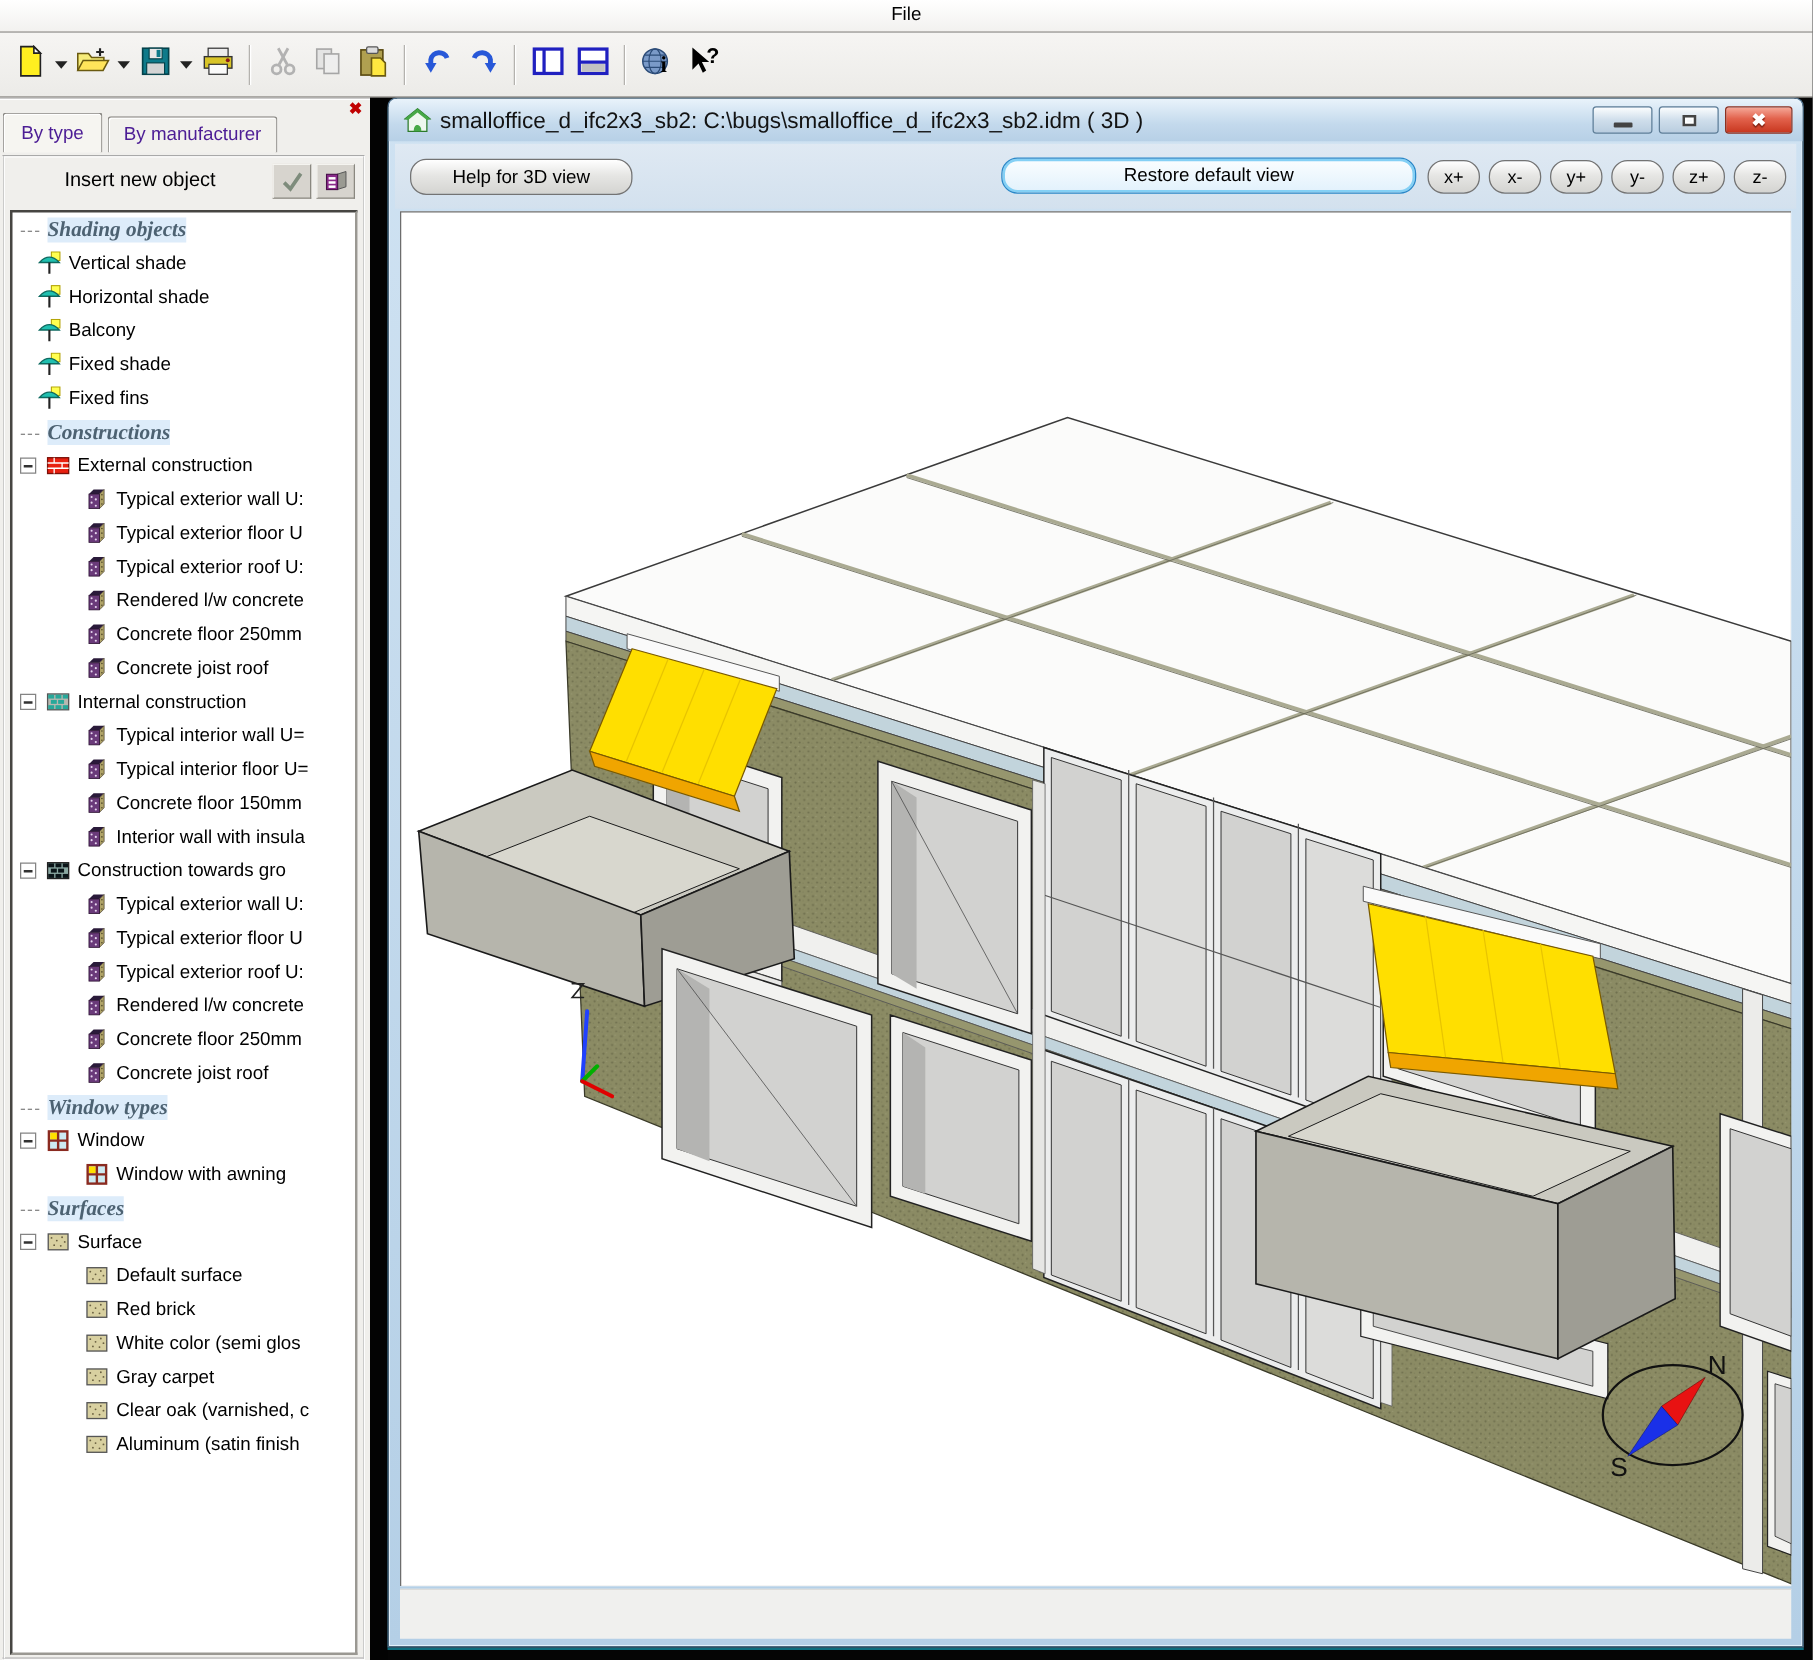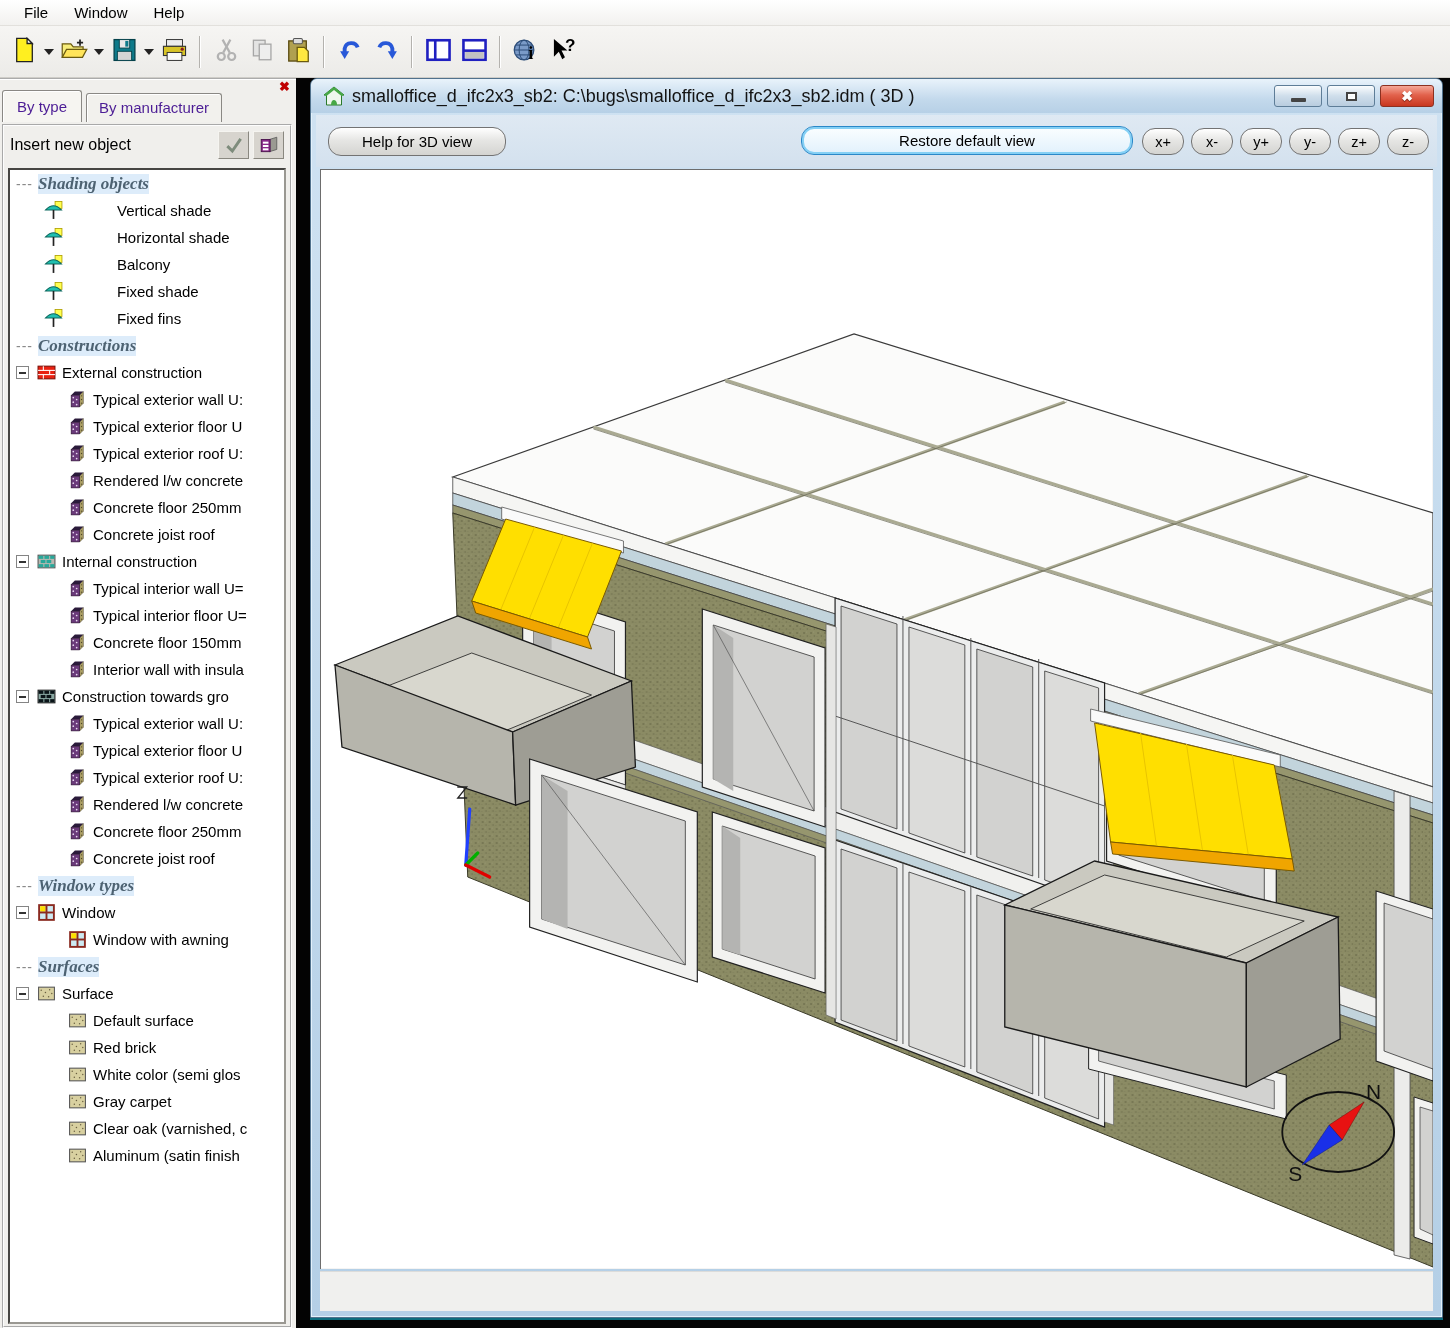--- a/index.html
+++ b/index.html
@@ -2,21 +2,21 @@
 <html style="--wall: #8b8b64; --wall-dot: #6f6f4e; --roof: #fbfbfa; --fascia: #f5f5f3; --trim-blue: #c2d4dc; --trim-olive: #96966e; --glass: #d2d2d0; --frame-white: #f2f2f0; --awning: #ffdf00; --awning-roller: #f0a500; --balcony-top: #cac9c0; --balcony-front: #b6b5ac; --balcony-side: #9e9d94; --compass-north: #e81212; --compass-south: #1a30e8; --axis-x: #e00000; --axis-y: #00b000; --axis-z: #2040ff;"><head>
 <meta charset="utf-8">
 <style>
   * { margin:0; padding:0; box-sizing:border-box; }
   html,body { width:1450px; height:1328px; overflow:hidden;
     font-family:"Liberation Sans", sans-serif; background:#050505; }
 
   
   .menubar { position:absolute; left:0; top:0; width:1450px; height:26px;
     background:linear-gradient(#ffffff,#f2f1ef); border-bottom:1px solid #e2e0dc;
-    display:flex; align-items:center; padding-left:12px; gap:2px; z-index:50;}
+    display:flex; align-items:center; padding-left:0; gap:2px; z-index:50;flex-direction:column;}
   .menu-item { padding:3px 12px; font-size:15px; color:#000; cursor:default;}
 
   
   .toolbar { position:absolute; left:0; top:26px; width:1450px; height:52px;
     background:linear-gradient(#f6f5f3,#ecebe8); border-bottom:1px solid #cfcdc8;
     display:flex; align-items:center; padding-left:6px; z-index:50;}
   .tbtn { width:36px; height:38px; display:flex; align-items:center; justify-content:center; }
   .tbtn svg { width:27px; height:26px; }
   .tbtn.disabled { opacity:.85; }
   .tdrop { width:14px; height:38px; display:flex; align-items:center; justify-content:center;}
@@ -29,41 +29,41 @@
   .sidebar { position:absolute; left:0; top:78px; width:296px; height:1250px;
     background:#f0efec; border-top:2px groove #fff; }
   .sidebar-close { position:absolute; right:6px; top:1px; color:#c00000; font-size:13px;
     font-weight:bold; line-height:12px; cursor:default;}
   .tabs { position:absolute; left:2px; top:8px; height:34px; display:flex; align-items:flex-end;}
   .tab { font-size:15px; padding:5px 12px 6px 12px; background:#f2f1ed;
     border:1px solid #8a8884; border-bottom:none; border-radius:3px 3px 0 0;
     box-shadow:inset 1px 1px 0 #fff; margin-right:4px; color:#4c1d95;}
   .tab.active { padding:7px 14px 7px 14px; background:#f6f5f1; position:relative; z-index:2;}
   .groupbox { position:absolute; left:2px; top:44px; width:290px; height:1204px;
-    border:2px groove #fdfdfd; background:#f0efec;}
+    border:2px groove #fdfdfd; background:#f0efec;text-align:center;}
   .insert-row { height:38px; display:flex; align-items:center; padding:0 6px;}
   .insert-label { font-size:16px; color:#000; flex:1;}
   .small-btn { width:31px; height:28px; margin-left:4px; background:#d7d4ce;
     border:1px solid; border-color:#f5f4f0 #8a8880 #8a8880 #f5f4f0;
     display:flex; align-items:center; justify-content:center;}
   .small-btn svg { width:20px; height:20px;}
   .treebox { position:absolute; left:4px; top:42px; width:278px; height:1156px;
     background:#ffffff; border:2px inset #9a9892; overflow:hidden;}
   .tree-row { height:27px; display:flex; align-items:center; white-space:nowrap;
     font-size:15px; color:#000; }
   .tree-row .dashes { color:#8a8a8a; margin:0 5px 0 6px; letter-spacing:1px; font-size:14px;}
   .tree-row .h-label { font-family:"Liberation Serif", serif; font-style:italic; font-weight:bold;
     font-size:17px; color:#4d6272; background:#ddecfa; padding:0 0;}
   .expander { width:13px; height:13px; border:1px solid #848484; background:#fff;
     margin-left:6px; position:relative; flex:none;}
   .expander::after { content:""; position:absolute; left:2px; top:5px; width:7px; height:1.5px;
     background:#333;}
   .t-icon { width:19px; height:19px; margin:0 6px 0 8px; flex:none;}
   .t-icon svg { width:19px; height:19px; display:block;}
-  .lvl1 { padding-left:26px;gap:48px;}
+  .lvl1 { padding-left:12px;}
   .lvl2 { padding-left:50px;}
   .splitter { position:absolute; left:296px; top:78px; width:14px; height:1250px; background:#030303;}
 
   
   .doc-window { position:absolute; left:310px; top:78px; width:1133px; height:1240px;
     background:linear-gradient(#cfe2f2,#b4cfe6); border:1px solid #51718c;
     border-radius:7px 7px 0 0; box-shadow:inset 0 0 0 1px #e3f1fb, 0 2px 0 #0c6d7e; z-index:10;}
   .titlebar { height:34px; display:flex; align-items:center; padding:0 8px 0 12px;
     background:linear-gradient(#e9f3fb,#c3d9ec 60%,#b7d0e6); border-radius:7px 7px 0 0;}
   .title-icon { width:22px; height:20px; margin-right:7px;}

